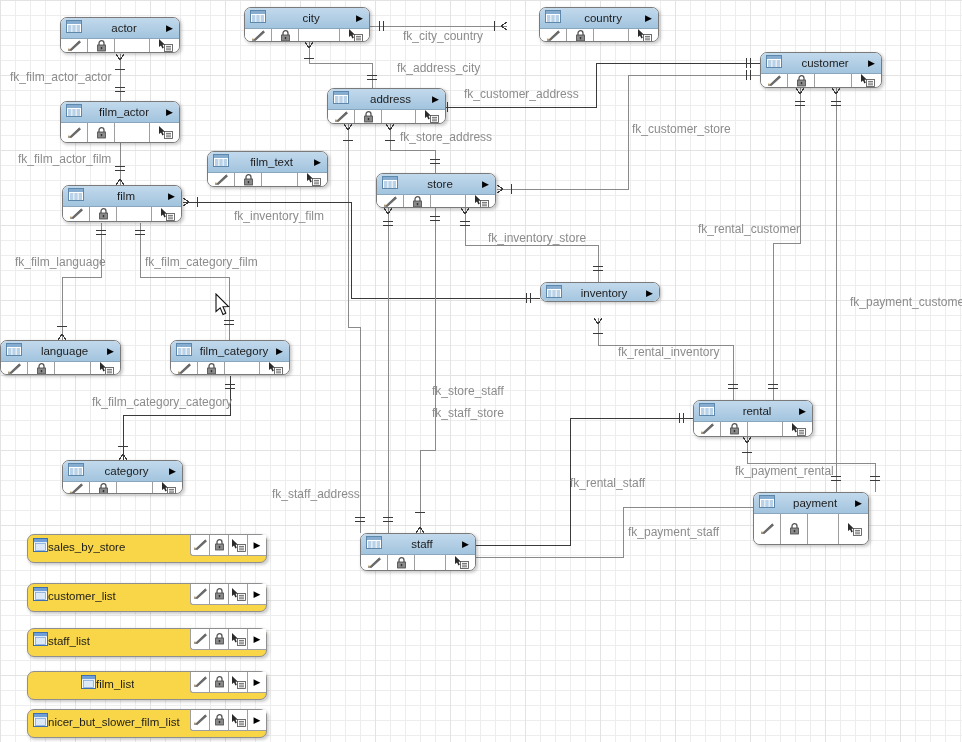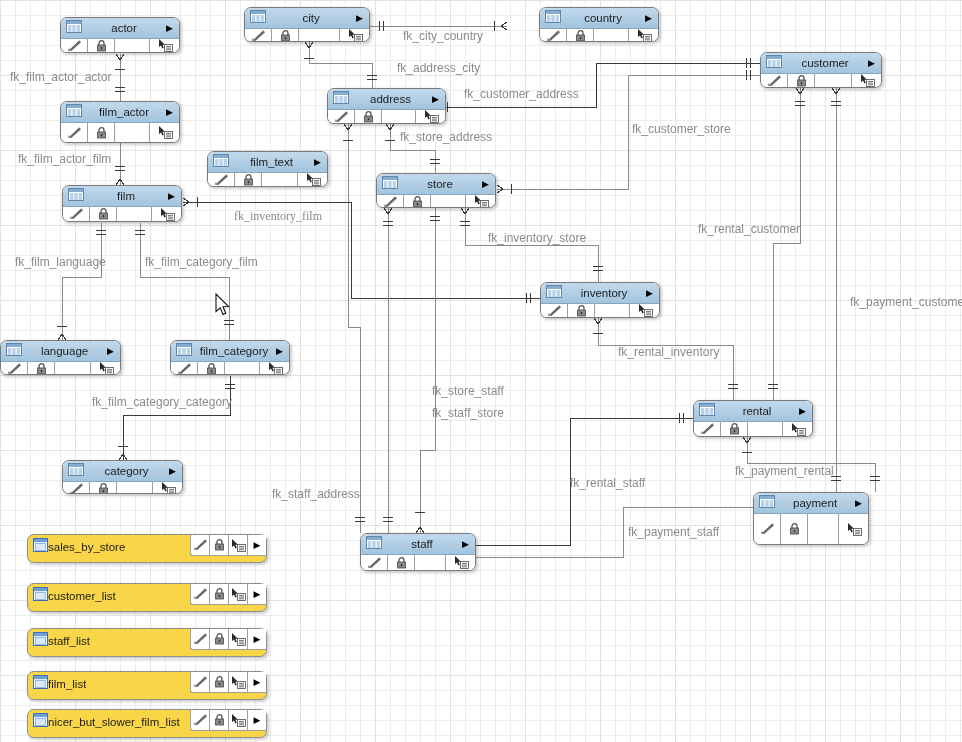--- a/index.html
+++ b/index.html
@@ -312,21 +312,21 @@
     <div class="fk-label" style="left: 18px; top: 159px;">fk_film_actor_film</div>
     <div class="fk-label" style="left: 15px; top: 262px;">fk_film_language</div>
     <div class="fk-label" style="left: 145px; top: 262px;">fk_film_category_film</div>
     <div class="fk-label" style="left: 92px; top: 402px;">fk_film_category_category</div>
     <div class="fk-label" style="left: 403px; top: 36px;">fk_city_country</div>
     <div class="fk-label" style="left: 397px; top: 68px;">fk_address_city</div>
     <div class="fk-label" style="left: 464px; top: 94px;">fk_customer_address</div>
     <div class="fk-label" style="left: 632px; top: 129px;">fk_customer_store</div>
     <div class="fk-label" style="left: 400px; top: 137px;">fk_store_address</div>
     <div class="fk-label" style="left: 272px; top: 494px;">fk_staff_address</div>
-    <div class="fk-label" style="left: 234px; top: 216px; font-family: Liberation Serif, serif;">fk_inventory_film</div>
+    <div class="fk-label" style="left: 234px; top: 216px;">fk_inventory_film</div>
     <div class="fk-label" style="left: 488px; top: 238px;">fk_inventory_store</div>
     <div class="fk-label" style="left: 432px; top: 391px;">fk_store_staff</div>
     <div class="fk-label" style="left: 432px; top: 413px;">fk_staff_store</div>
     <div class="fk-label" style="left: 570px; top: 483px;">fk_rental_staff</div>
     <div class="fk-label" style="left: 628px; top: 532px;">fk_payment_staff</div>
     <div class="fk-label" style="left: 698px; top: 229px;">fk_rental_customer</div>
     <div class="fk-label" style="left: 850px; top: 302px;">fk_payment_customer</div>
     <div class="fk-label" style="left: 618px; top: 352px;">fk_rental_inventory</div>
     <div class="fk-label" style="left: 735px; top: 471px;">fk_payment_rental</div>
     <div class="table-node" style="left: 60px; top: 17px; width: 120px; height: 36px;">
@@ -762,21 +762,21 @@
           <svg width="16" height="13" viewBox="0 0 16 13">
             <path d="M2 0 L2 8 L4 6.4 L5.4 9.4 L6.8 8.8 L5.5 5.8 L8 5.8 Z" fill="#2b2b2b"></path>
             <rect x="7.5" y="5.5" width="8" height="7" fill="#ffffff" stroke="#4a4a4a" stroke-width="0.8"></rect>
             <line x1="9" y1="7.4" x2="14" y2="7.4" stroke="#4a4a4a" stroke-width="0.8"></line>
             <line x1="9" y1="9.1" x2="14" y2="9.1" stroke="#4a4a4a" stroke-width="0.8"></line>
             <line x1="9" y1="10.8" x2="14" y2="10.8" stroke="#4a4a4a" stroke-width="0.8"></line>
           </svg>
         </span>
       </div>
     </div>
-    <div class="table-node" style="left: 540px; top: 282px; width: 120px; height: 36px;">
+    <div class="table-node" style="left: 540px; top: 282px; width: 120px; height: 20px;">
       <div class="t-header">
         <span>
           <svg width="16" height="13" viewBox="0 0 16 13">
             <rect x="0.5" y="0.5" width="15" height="12" fill="#ffffff" stroke="#5d87ab"></rect>
             <rect x="1" y="1" width="14" height="3" fill="#86add0"></rect>
             <rect x="2" y="5" width="3.4" height="7" fill="#b9d2e8"></rect>
             <rect x="6.3" y="5" width="3.4" height="7" fill="#b9d2e8"></rect>
             <rect x="10.6" y="5" width="3.4" height="7" fill="#b9d2e8"></rect>
           </svg>
         </span>
@@ -1073,21 +1073,21 @@
             <path d="M2 0 L2 8 L4 6.4 L5.4 9.4 L6.8 8.8 L5.5 5.8 L8 5.8 Z" fill="#2b2b2b"></path>
             <rect x="7.5" y="5.5" width="8" height="7" fill="#ffffff" stroke="#4a4a4a" stroke-width="0.8"></rect>
             <line x1="9" y1="7.4" x2="14" y2="7.4" stroke="#4a4a4a" stroke-width="0.8"></line>
             <line x1="9" y1="9.1" x2="14" y2="9.1" stroke="#4a4a4a" stroke-width="0.8"></line>
             <line x1="9" y1="10.8" x2="14" y2="10.8" stroke="#4a4a4a" stroke-width="0.8"></line>
           </svg>
         </span>
         <span class="cell v-expand">▶</span>
       </div>
     </div>
-    <div class="view-node" style="left: 27px; top: 671px;">
+    <div class="view-node" style="left: 27px; top: 671px; padding-left: 48px;">
       <div class="v-body">
         <span>
           <svg width="15" height="14" viewBox="0 0 15 14">
             <rect x="0.5" y="0.5" width="14" height="13" fill="#ffffff" stroke="#3f6fb0"></rect>
             <rect x="1" y="1" width="13" height="3.2" fill="#6f9fd8"></rect>
             <rect x="2.4" y="5.6" width="10.2" height="6.8" fill="#dce9f7" stroke="#6f9fd8" stroke-width="0.7"></rect>
           </svg>
         </span>
         <span class="v-title">film_list</span>
       </div>

